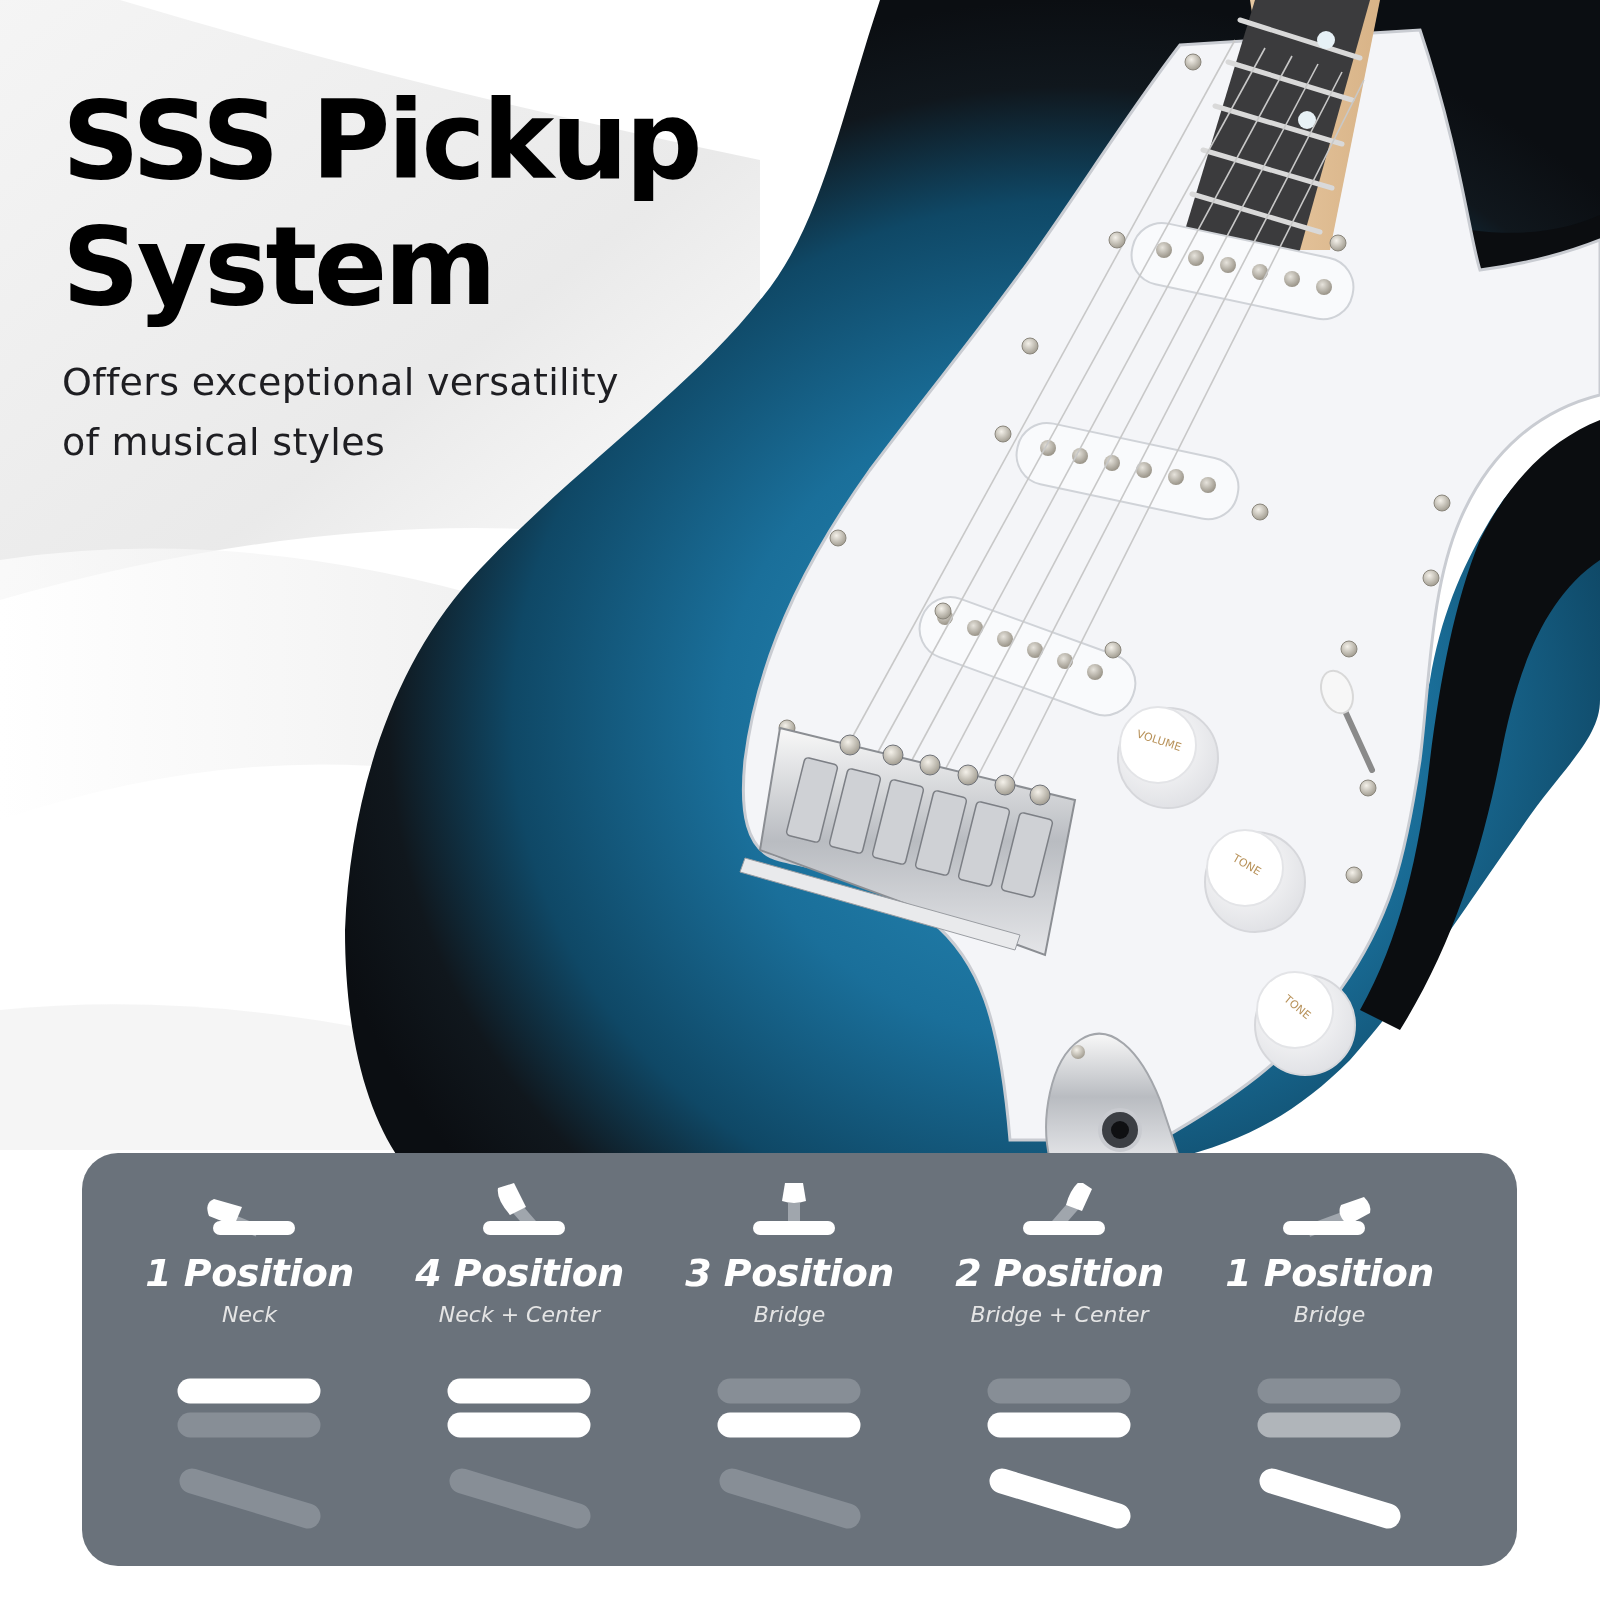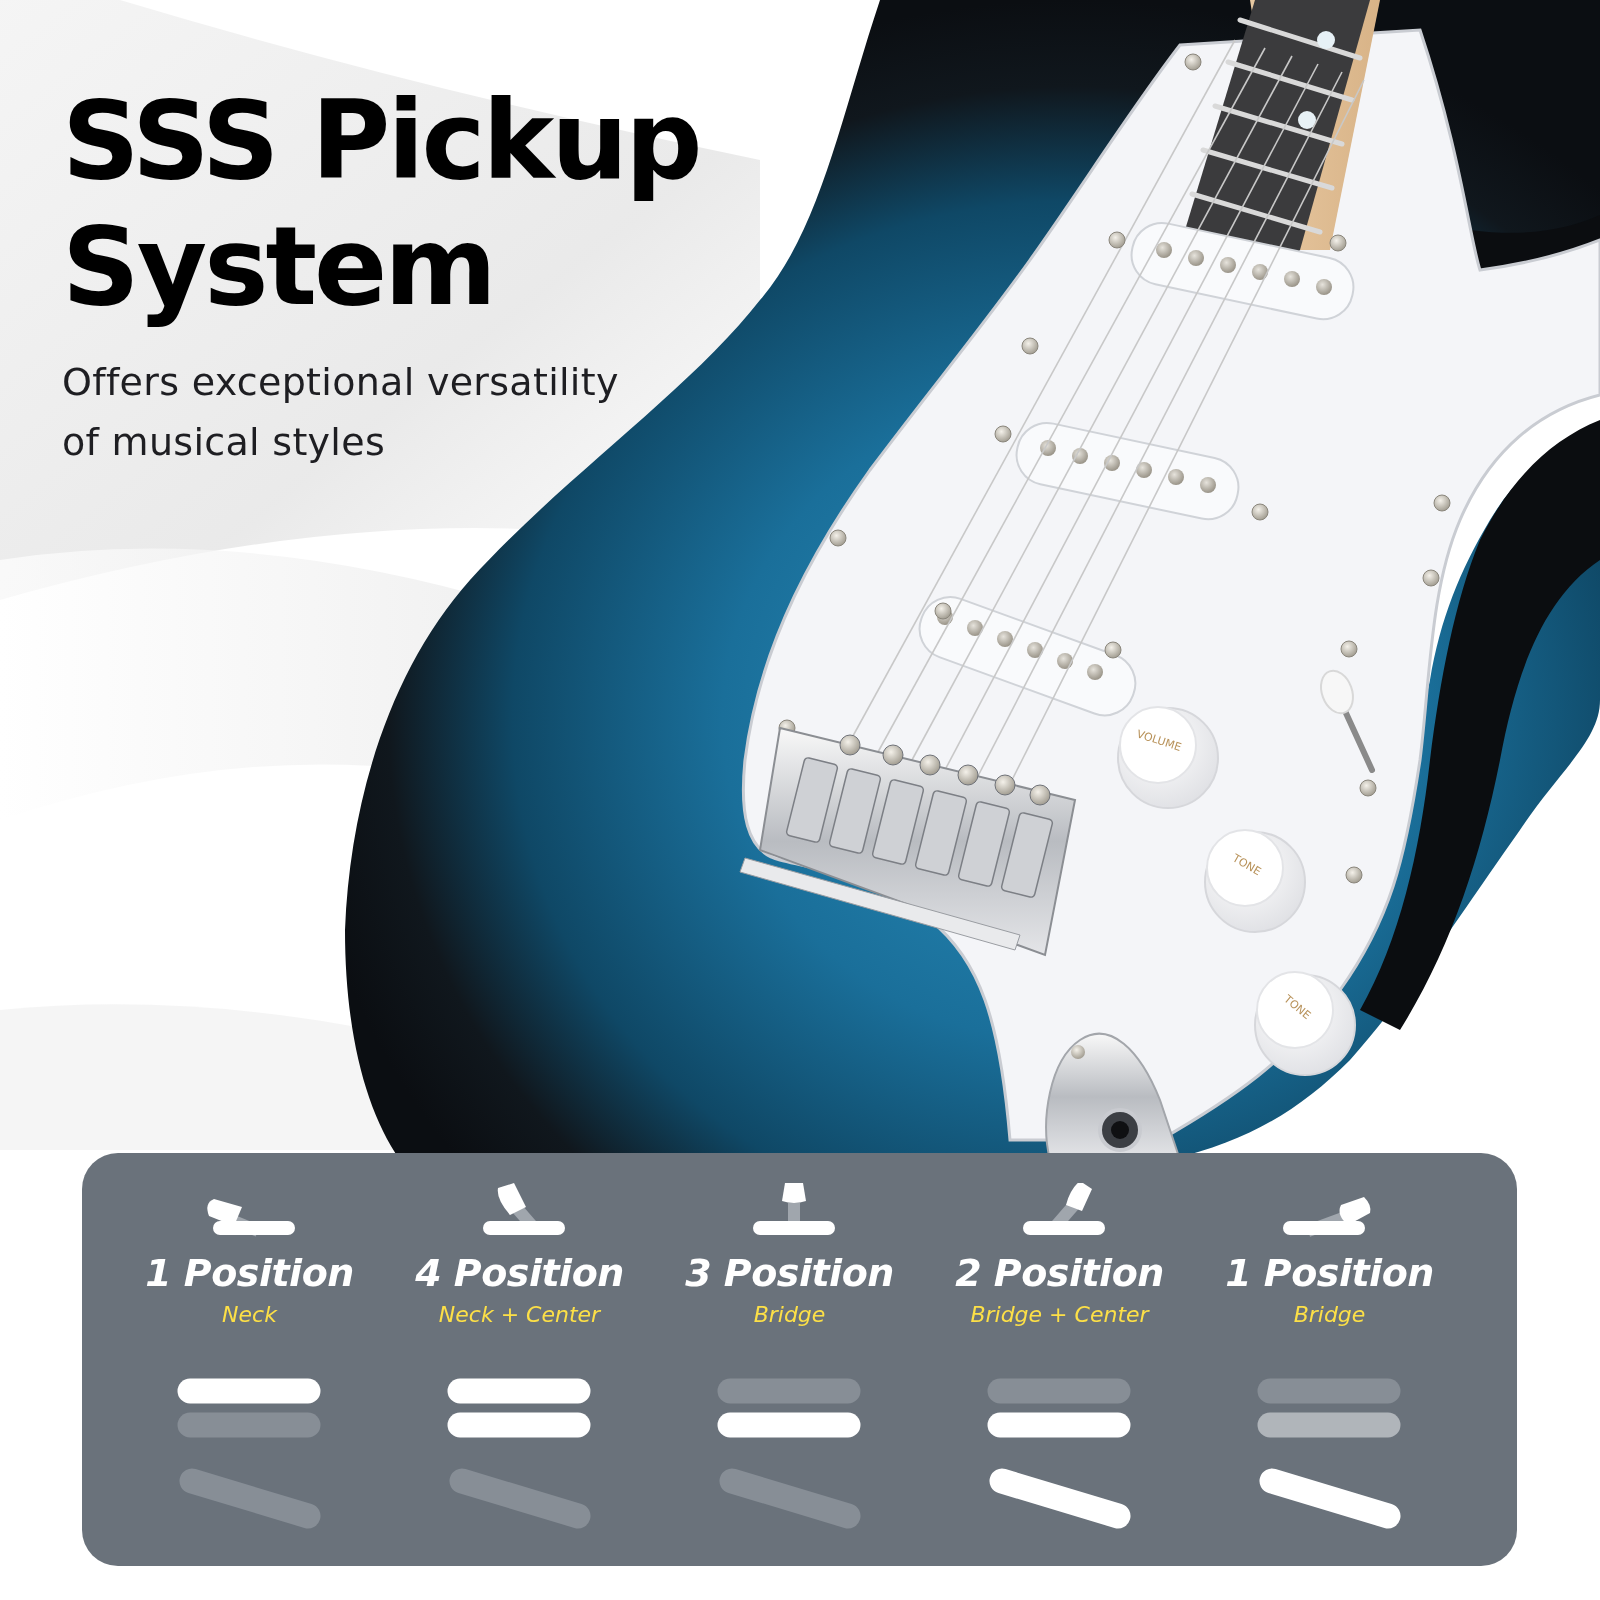--- a/index.html
+++ b/index.html
@@ -17,21 +17,21 @@
     .subline span { display: block; }
 
     .panel { position: absolute; left: 82px; top: 1153px; width: 1435px; height: 413px;
       background: #6a727b; border-radius: 36px; }
     .pos { position: absolute; top: 0; width: 287px; height: 413px; }
     .pos .icon { position: absolute; left: 0; top: 30px; width: 287px; height: 70px; }
     .pos .title { position: absolute; left: 0; width: 287px; top: 96px; text-align: center;
       color: #ffffff; font-family: "DejaVu Sans", sans-serif; font-weight: bold; font-style: italic;
       font-size: 38px; letter-spacing: -0.5px; line-height: 48px; }
     .pos .sub { position: absolute; left: 0; width: 287px; top: 148px; text-align: center;
-      color: #fde047; font-family: "DejaVu Sans", sans-serif; font-style: italic;
+      color: #e5e5e5; font-family: "DejaVu Sans", sans-serif; font-style: italic;
       font-size: 22px; line-height: 28px; }
     .pos .pickups { position: absolute; left: 0; top: 225px; width: 287px; height: 160px; }
   </style>
 </head>
 <body>
 
 <svg class="bg-svg" viewBox="0 0 1600 1600">
   <defs>
     <linearGradient id="sw1" x1="0" y1="0" x2="1" y2="1">
       <stop offset="0" stop-color="#f3f3f3"></stop>

